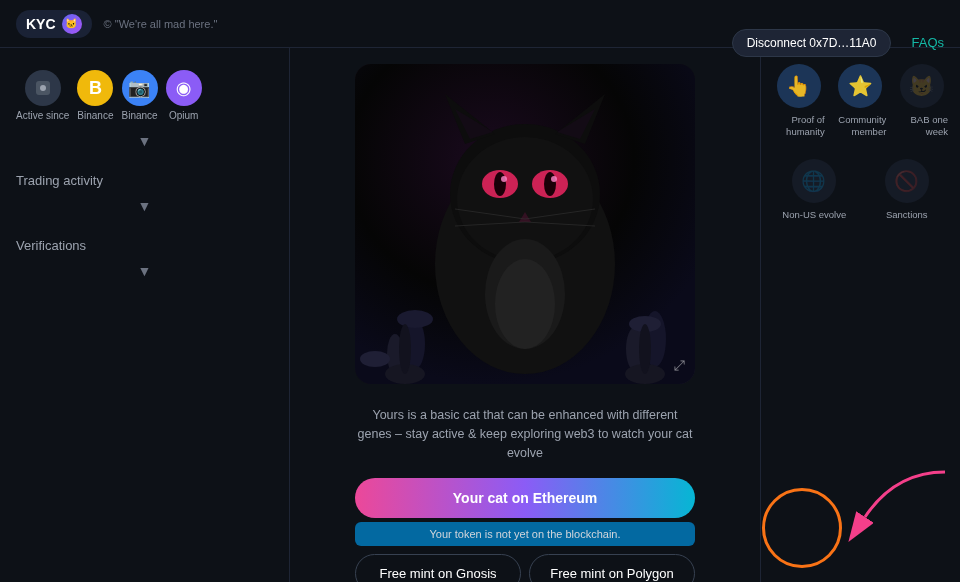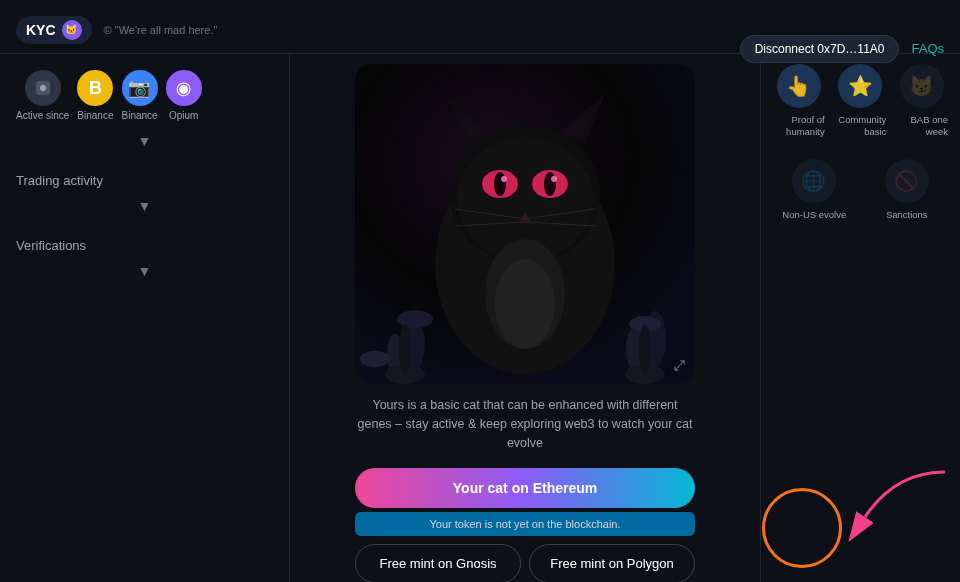--- a/index.html
+++ b/index.html
@@ -9,21 +9,21 @@
       background-color: #0d1117;
       font-family: -apple-system, BlinkMacSystemFont, 'Segoe UI', sans-serif;
       color: #ffffff;
       overflow: hidden;
       position: relative;
     }
 
     
     .header {
       position: absolute;
-      top: 6px; left: 0; right: 0;
+      top: 0; left: 0; right: 0;
       height: 48px;
       background: #0d1117;
       display: flex;
       align-items: center;
       padding: 0 16px;
       border-bottom: 1px solid #1e2535;
       z-index: 10;
     }
     .logo {
       display: flex;
@@ -50,21 +50,21 @@
     }
     .header-quote {
       font-size: 11px;
       color: #6b7280;
       margin-left: 12px;
     }
     .header-right {
       margin-left: auto;
       display: flex;
       align-items: center;
-      gap: 12px;
+      gap: 20px;
       margin-top: 38px;
     }
     .disconnect-btn {
       background: #1e2535;
       border: 1px solid #2d3748;
       border-radius: 20px;
       padding: 6px 14px;
       color: #fff;
       font-size: 12px;
       cursor: pointer;
@@ -186,21 +186,21 @@
     }
     .expand-icon {
       position: absolute;
       bottom: 10px;
       right: 10px;
       color: rgba(255,255,255,0.5);
       font-size: 14px;
     }
 
     .nft-description {
-      margin-top: 12px;
+      margin-top: 22px;
       font-size: 12.5px;
       color: #9ca3af;
       text-align: center;
       max-width: 340px;
       line-height: 1.5;
     }
 
     .mint-buttons {
       margin-top: 16px;
       display: flex;
@@ -475,21 +475,21 @@
         <div class="badge-icon badge-active">
           <span style="font-size:20px;">👆</span>
         </div>
         <span class="badge-label">Proof of humanity</span>
       </div>
 
       <div class="badge-item">
         <div class="badge-icon badge-active">
           <span style="font-size:20px;">⭐</span>
         </div>
-        <span class="badge-label">Community basic</span>
+        <span class="badge-label">Community member</span>
       </div>
 
       <div class="badge-item">
         <div class="badge-icon badge-inactive">
           <span style="font-size:20px; opacity:0.4;">😼</span>
         </div>
         <span class="badge-label">BAB one week</span>
       </div>
     </div>
     <div class="right-badges-row2">

